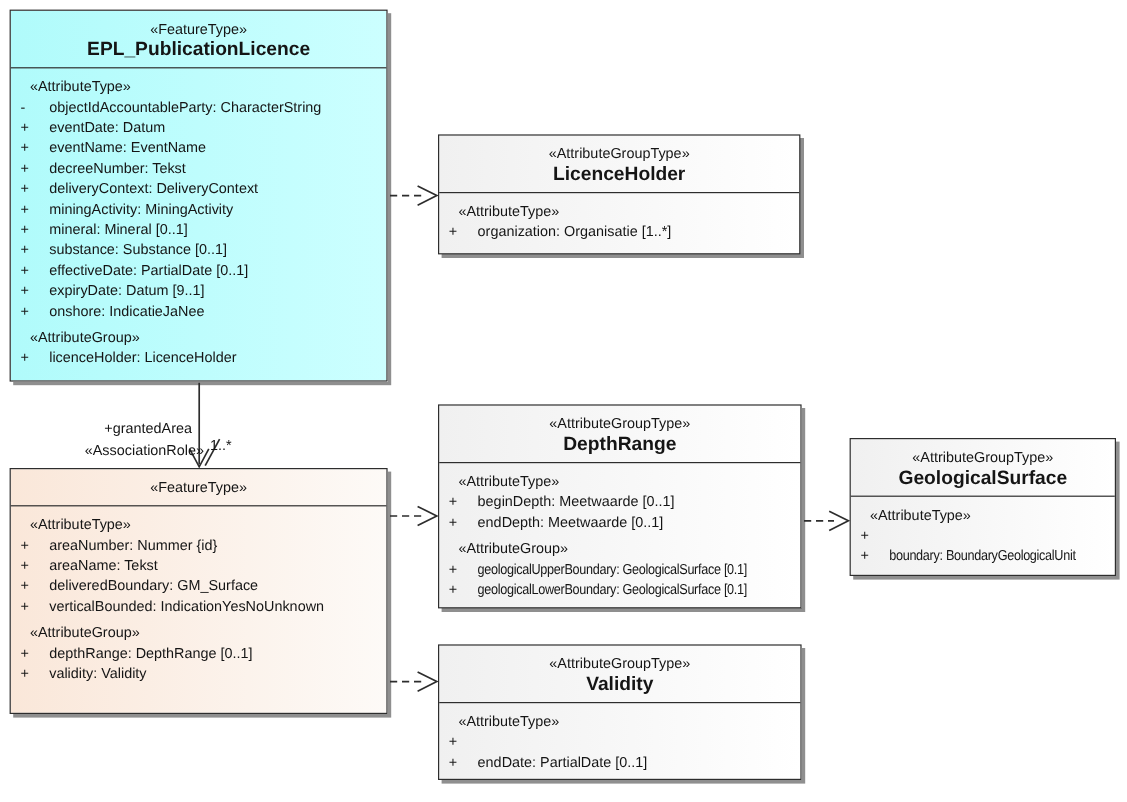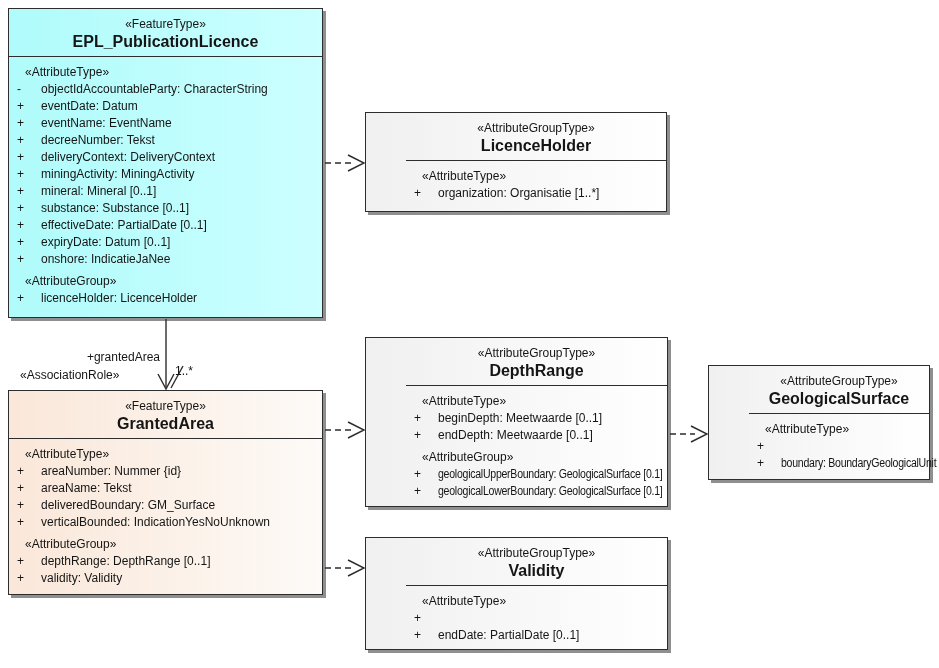--- a/index.html
+++ b/index.html
@@ -9,21 +9,21 @@
   }
   .uml-box{
     position:absolute;
     border:1px solid #2d2d2d;
     box-shadow:3px 3px 0 #8f8f8f;
     box-sizing:border-box;
     font-size:12px;
   }
   .fill-feature-cyan{background:linear-gradient(90deg,#b0fbfb 0%,#ccffff 100%);}
   .fill-feature-peach{background:linear-gradient(90deg,#fae7d9 0%,#fdfaf7 100%);}
-  .fill-group{background:linear-gradient(90deg,#f0f0f0 0%,#ffffff 100%);padding-left:40px;}
+  .fill-group{background:linear-gradient(90deg,#f0f0f0 0%,#ffffff 100%);}
   .hdr{
     text-align:center;border-bottom:1px solid #2d2d2d;
     padding:7px 4px 6px 4px;line-height:17px;
   }
   .stereo{font-size:12px;}
   .cname{font-weight:bold;font-size:16px;}
   .body{padding:2px 6px 2px 2px;}
   .sect{padding:5px 0 1px 14px;line-height:16px;}
   .row{display:flex;line-height:17px;}
   .vis{width:24px;padding-left:6px;flex:0 0 auto;}
@@ -76,21 +76,21 @@
       <div class="row">
           <span class="vis">+</span>
           <span class="atxt">substance: Substance [0..1]</span>
         </div>
       <div class="row">
           <span class="vis">+</span>
           <span class="atxt">effectiveDate: PartialDate [0..1]</span>
         </div>
       <div class="row">
           <span class="vis">+</span>
-          <span class="atxt">expiryDate: Datum [0..1]</span>
+          <span class="atxt">expiryDate: Datum [9..1]</span>
         </div>
       <div class="row">
           <span class="vis">+</span>
           <span class="atxt">onshore: IndicatieJaNee</span>
         </div>
       <div class="sect">«AttributeGroup»</div>
       <div class="row">
           <span class="vis">+</span>
           <span class="atxt">licenceHolder: LicenceHolder</span>
         </div>
@@ -151,21 +151,20 @@
       <div class="row">
           <span class="vis">+</span>
           <span class="atxt cond">boundary: BoundaryGeologicalUnit</span>
         </div>
     </div>
   </div>
 
   <div class="uml-box fill-feature-peach" style="left:8px;top:390px;width:315px;height:205px;">
     <div class="hdr">
       <div class="stereo">«FeatureType»</div>
-      <div class="cname">GrantedArea</div>
     </div>
     <div class="body">
       <div class="sect">«AttributeType»</div>
       <div class="row">
           <span class="vis">+</span>
           <span class="atxt">areaNumber: Nummer {id}</span>
         </div>
       <div class="row">
           <span class="vis">+</span>
           <span class="atxt">areaName: Tekst</span>
@@ -230,16 +229,16 @@
     </g>
 
     <g stroke="#2d2d2d" stroke-width="1.4" fill="none" class="hit">
       <line x1="166" y1="319" x2="166" y2="387"></line>
       <polyline points="158,374 166,389 174,374"></polyline>
       <line x1="171" y1="388" x2="183" y2="366"></line>
     </g>
   </svg>
 
   <div class="conn-label" style="left:20px;top:350px;width:140px;text-align:right;">+grantedArea</div>
-  <div class="conn-label" style="left:20px;top:368px;width:138px;">«AssociationRole»</div>
+  <div class="conn-label" style="left:32px;top:368px;width:138px;text-align:right;">«AssociationRole»</div>
   <div class="conn-label" style="left:175px;top:364px;">1..*</div>
 
 </div>
 
 </body></html>

